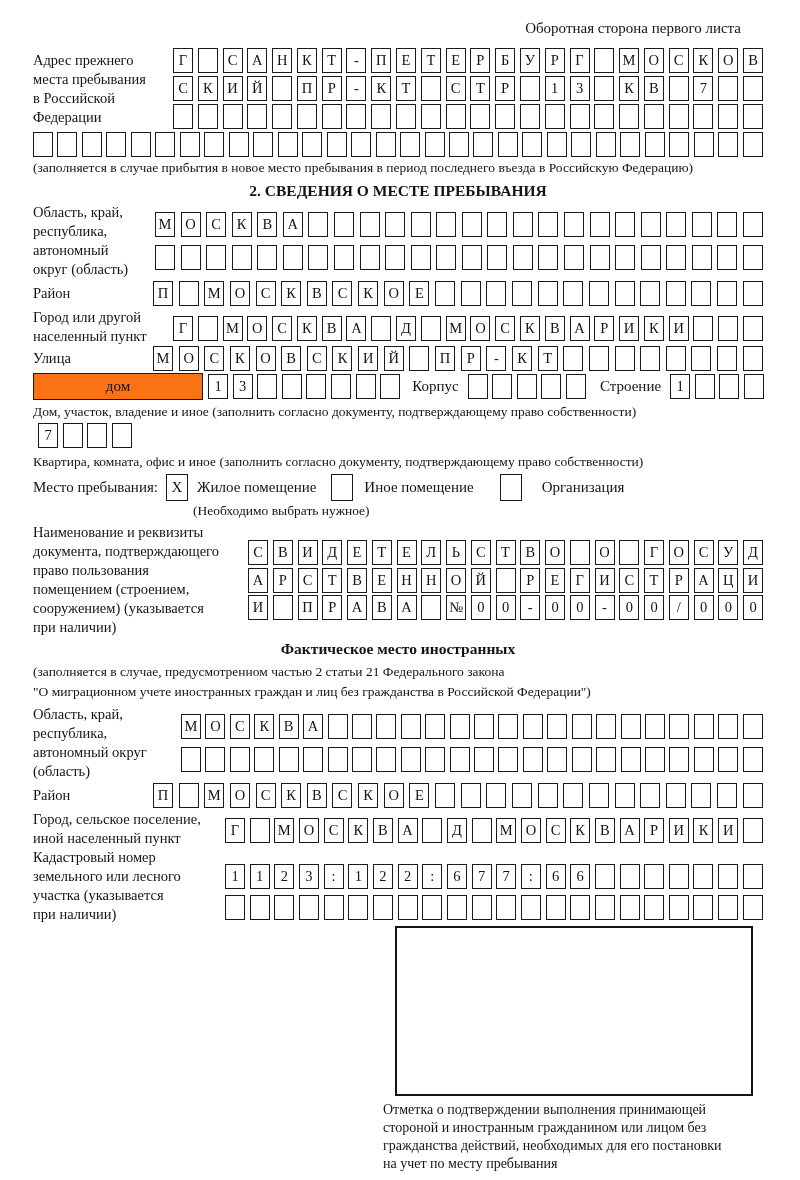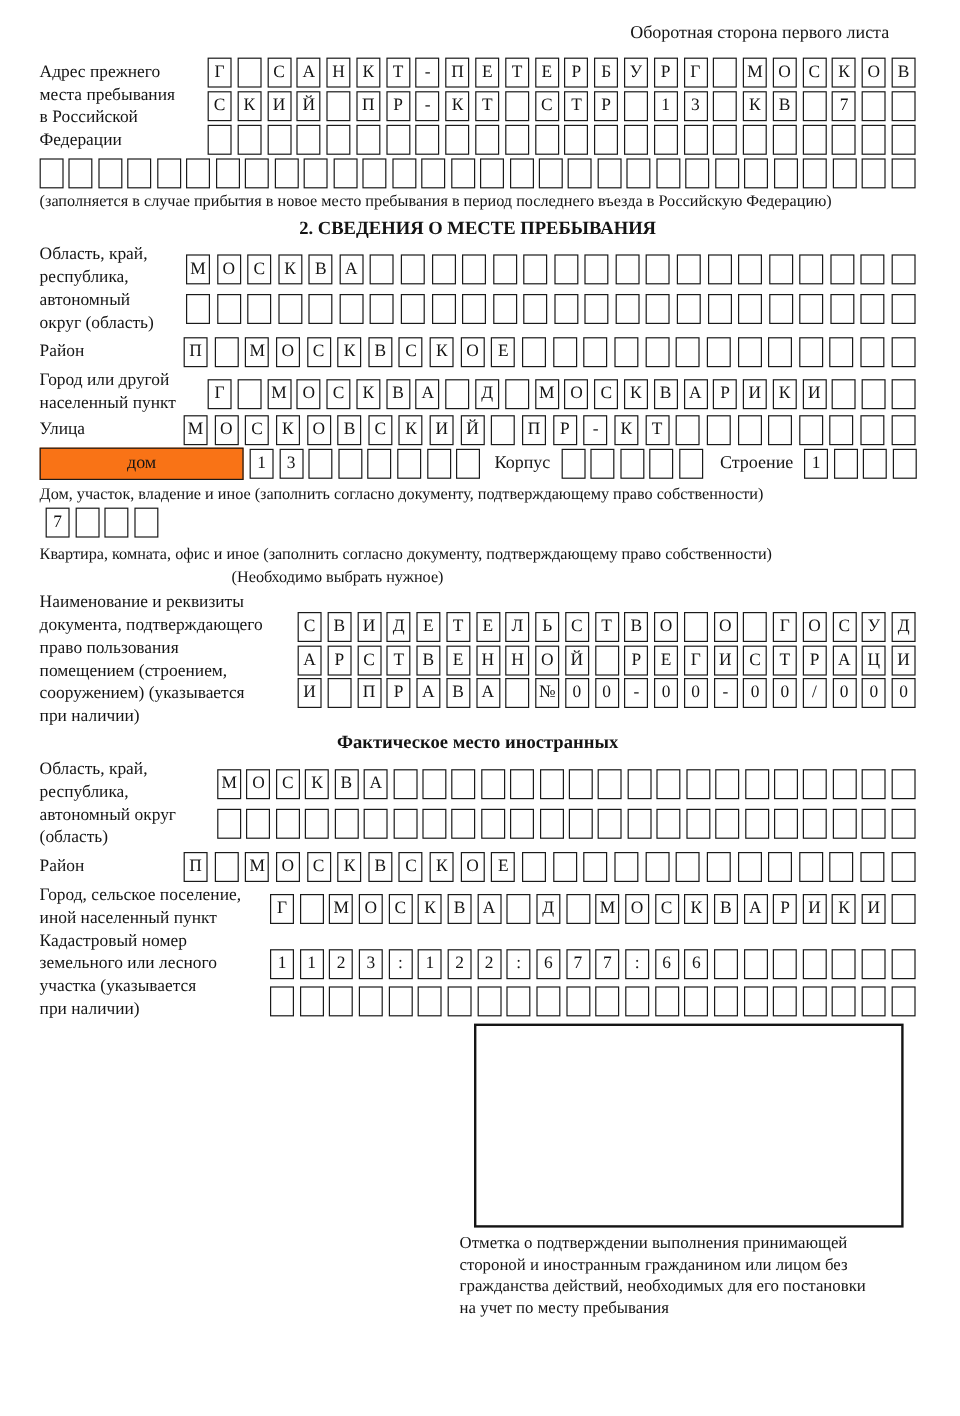--- a/index.html
+++ b/index.html
@@ -368,20 +368,29 @@
   <div class="block vcenter" style="margin-top:2px">
     <div class="cellgroup" style="margin-left:5px">
         <span class="cell">7</span>
         <span class="cell"></span>
         <span class="cell"></span>
         <span class="cell"></span>
       </div>
   </div>
   <div class="note" style="margin-top:5px">Квартира, комната, офис и иное (заполнить согласно документу, подтверждающему право собственности)</div>
 
+  <div class="block vcenter" style="margin-top:3px">
+    <span class="inline-label" style="margin-right:8px">Место пребывания:</span>
+    <span class="chk">X</span>
+    <span class="inline-label" style="margin-left:9px">Жилое помещение</span>
+    <span class="chk" style="margin-left:15px"></span>
+    <span class="inline-label" style="margin-left:11px">Иное помещение</span>
+    <span class="chk" style="margin-left:26px"></span>
+    <span class="inline-label" style="margin-left:20px">Организация</span>
+  </div>
   <div class="note center" style="margin-left:160px;width:280px;margin-top:1px">(Необходимо выбрать нужное)</div>
 
   <div class="block" style="margin-top:3px">
     <div class="label" style="width:215px">Наименование и реквизиты
 документа, подтверждающего
 право пользования
 помещением (строением,
 сооружением) (указывается
 при наличии)</div>
     <div class="rows" style="gap:2.5px">
@@ -451,20 +460,22 @@
           <span class="cell">0</span>
           <span class="cell">/</span>
           <span class="cell">0</span>
           <span class="cell">0</span>
           <span class="cell">0</span>
         </div>
     </div>
   </div>
 
   <div class="sec-title" style="margin-top:2px">Фактическое место иностранных</div>
+  <div class="note center" style="margin-top:3px;line-height:20px">(заполняется в случае, предусмотренном частью 2 статьи 21 Федерального закона
+"О миграционном учете иностранных граждан и лиц без гражданства в Российской Федерации")</div>
 
   <div class="block" style="margin-top:3px">
     <div class="label" style="width:148px">Область, край,
 республика,
 автономный округ
 (область)</div>
     <div class="rows" style="gap:8px">
       <div class="cellrow" style="width:582px">
           <span class="cell">М</span>
           <span class="cell">О</span>

